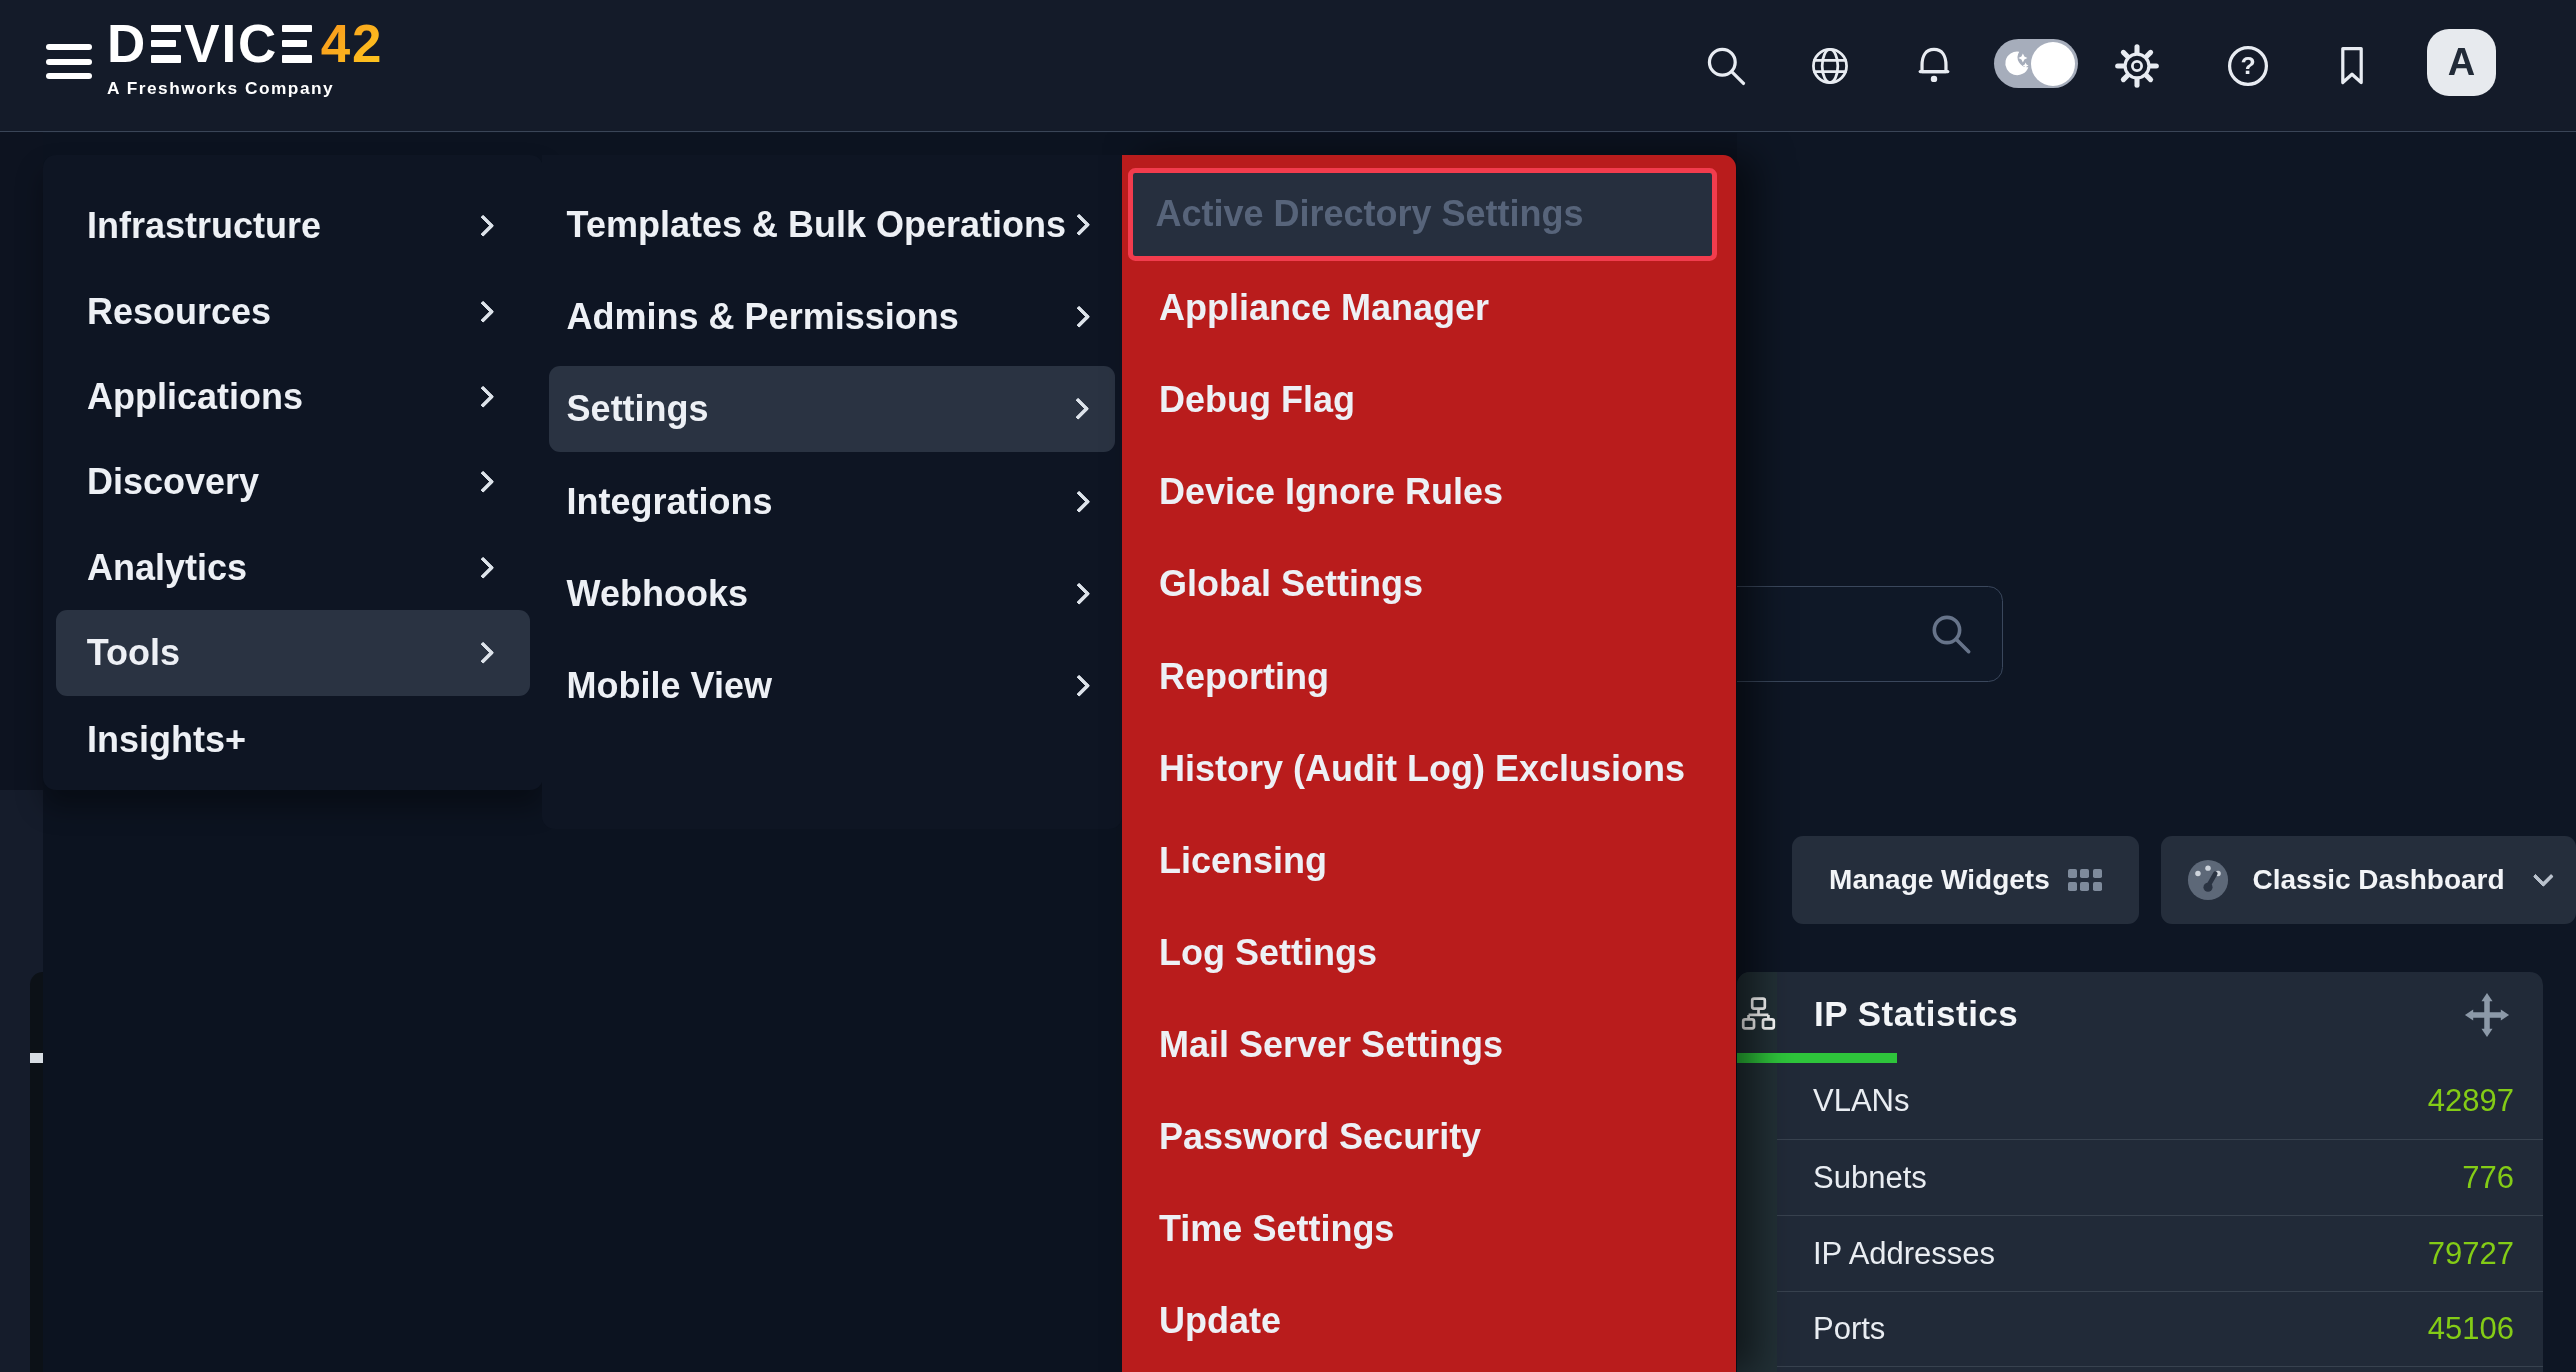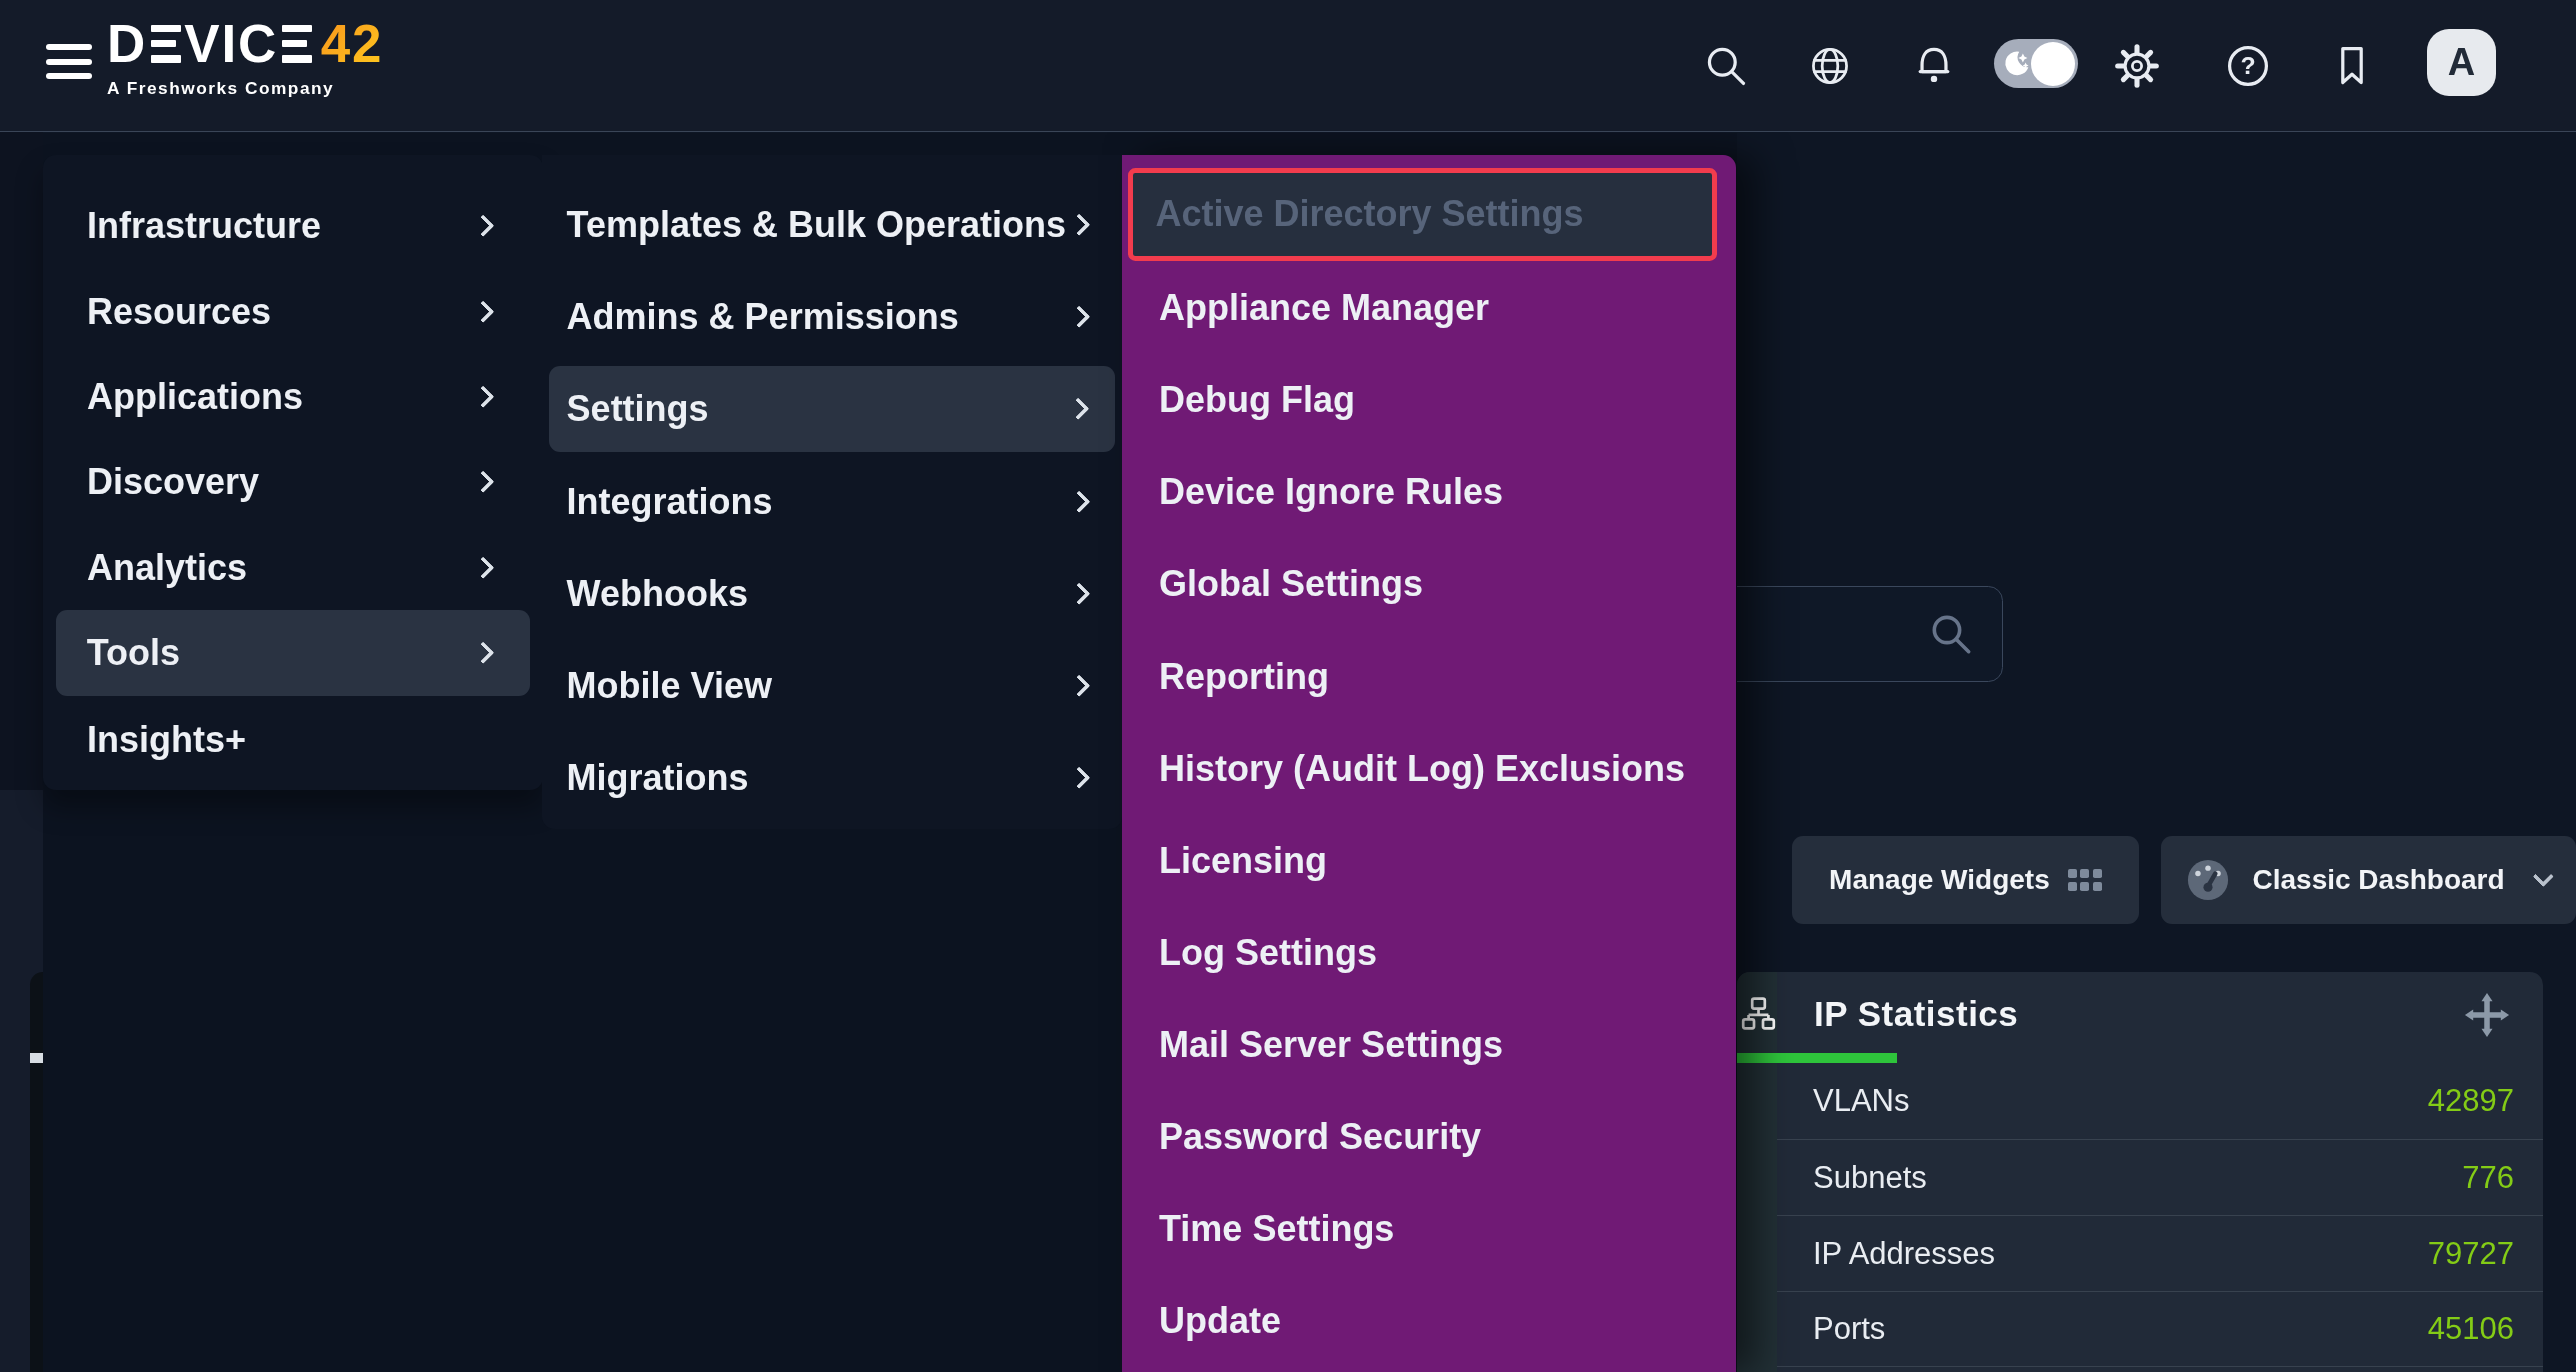--- a/index.html
+++ b/index.html
@@ -67,21 +67,21 @@
   .ip-row + .ip-row{border-top:1.8px solid #38424f;}
   .ip-row:last-child{border-bottom:1.8px solid #38424f;}
   .ip-row .lbl{color:#e9edf2;font-weight:400;}
   .ip-row .val{color:#84cc16;font-weight:500;margin-left:23px;}
 
   
   .backdrop{position:absolute;left:43px;top:133px;width:1694px;height:1240px;background:#0c1320;z-index:40;}
   .panel{position:absolute;top:155px;z-index:50;background:#0e1523;}
   .panel1{left:43px;width:500px;height:635px;border-radius:12.8px;box-shadow:0 16.4px 27px rgba(0,0,0,.35);}
   .panel2{left:542px;width:580px;height:674px;border-radius:0 0 12.8px 12.8px;}
-  .panel3{left:1122px;width:614px;height:1218px;background:#701a75;border-radius:0 12.8px 0 0;
+  .panel3{left:1122px;width:614px;height:1218px;background:#b91c1c;border-radius:0 12.8px 0 0;
           box-shadow:20px 0 36px rgba(0,0,0,.5);}
   .mi{position:absolute;left:0;right:0;height:86px;display:flex;align-items:center;
       font-size:36px;font-weight:700;color:#edf0f5;cursor:pointer;}
   .panel1 .mi{padding-left:44px;}
   .panel2 .mi{padding-left:24.6px;}
   .panel3 .mi{padding-left:37px;}
   .mi .chev{position:absolute;width:15.5px;height:15.5px;border-right:4.6px solid #dde3ea;border-bottom:4.6px solid #dde3ea;
             border-radius:1.8px;transform:rotate(-45deg);}
   .panel1 .chev{right:53px;}
   .panel2 .chev{right:36px;}
@@ -232,24 +232,20 @@
       <span class="chev"></span>
       </div>
     <div class="mi" style="top:396px">
       <span>Webhooks</span>
       <span class="chev"></span>
       </div>
     <div class="mi" style="top:488px">
       <span>Mobile View</span>
       <span class="chev"></span>
       </div>
-    <div class="mi" style="top:580px">
-      <span>Migrations</span>
-      <span class="chev"></span>
-      </div>
   </div>
 
   <div class="panel panel3">
     <div class="mi disabled" style="top:12.8px">
       <span>Active Directory Settings</span>
       </div>
     <div class="mi" style="top:110px">
       <span>Appliance Manager</span>
       </div>
     <div class="mi" style="top:202px">

